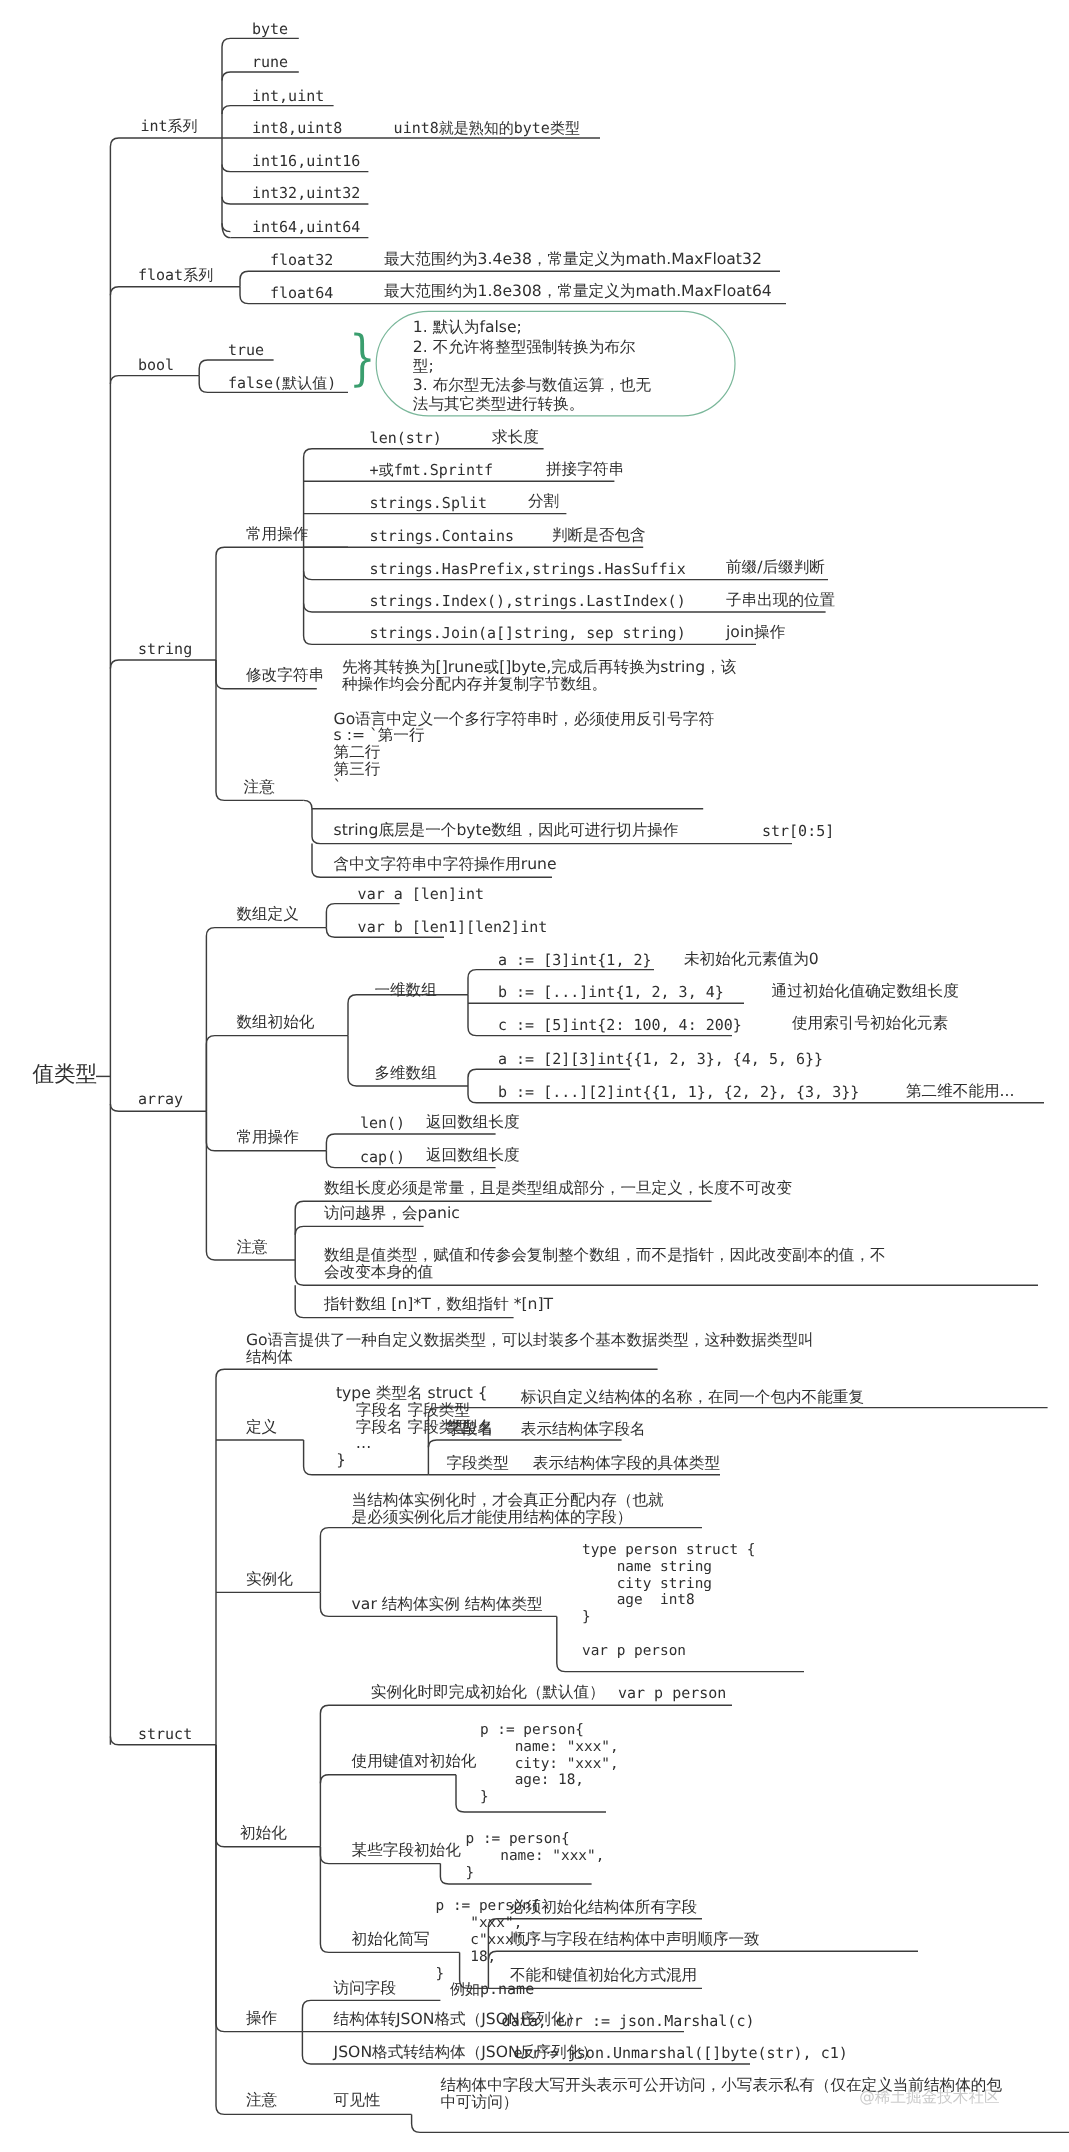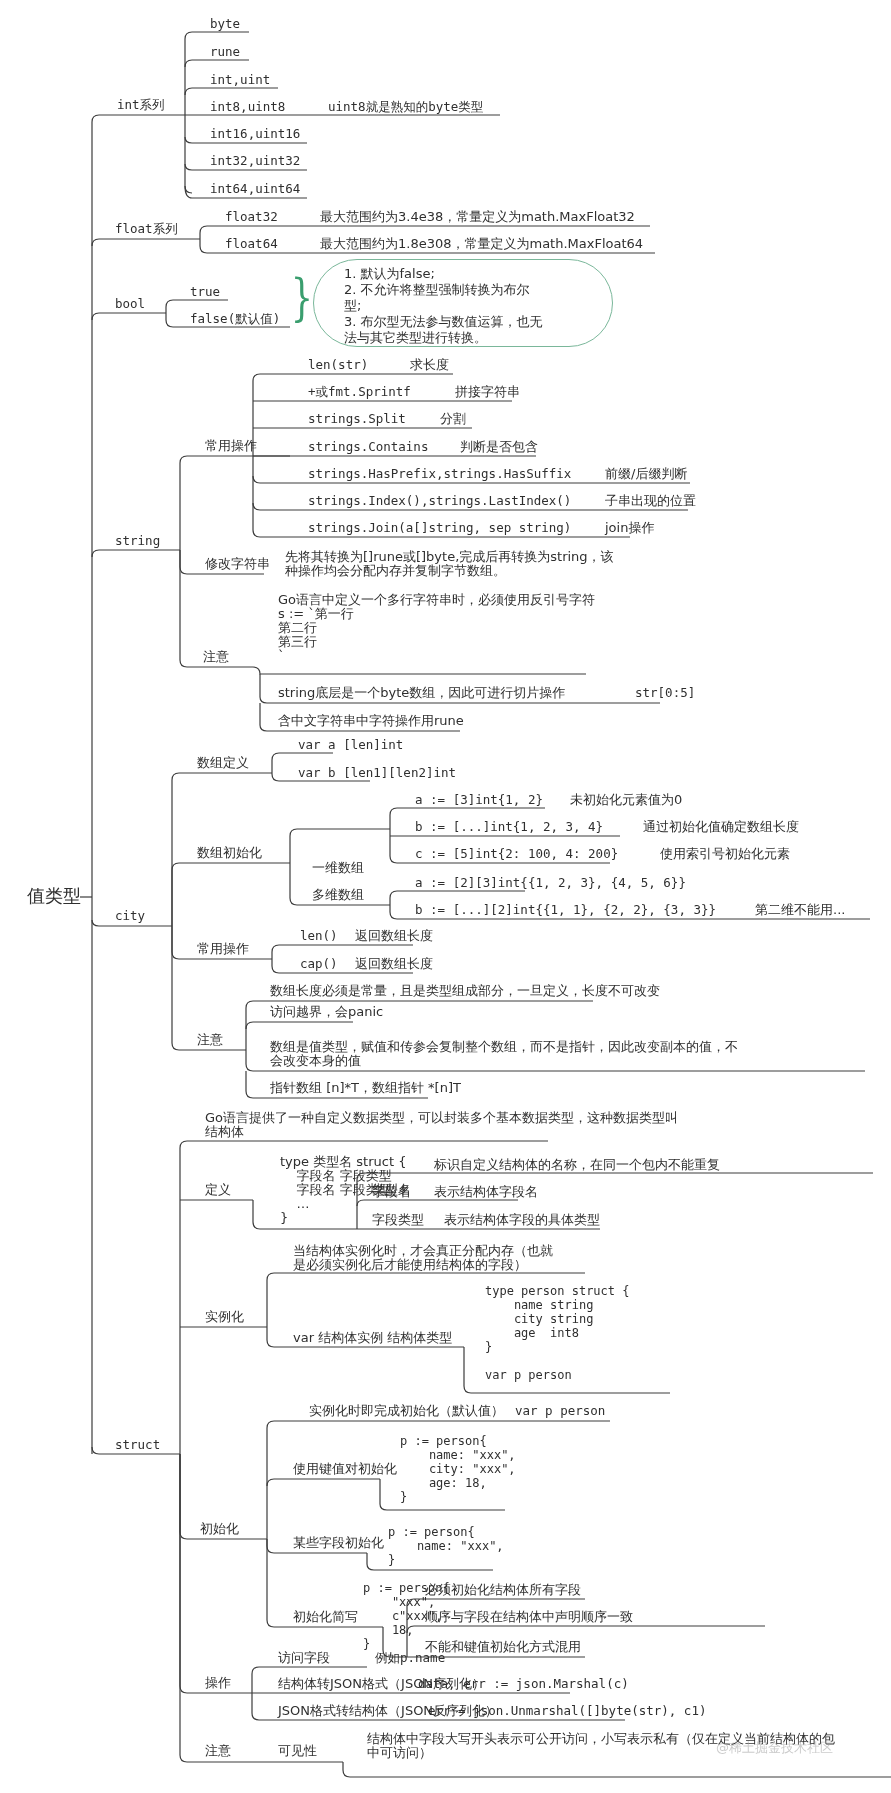--- a/index.html
+++ b/index.html
@@ -180,27 +180,27 @@
 <div class="t cn" style="left:203px;top:649px;">注意</div>
 <div class="t cn ml" style="left:278px;top:593px;">Go语言中定义一个多行字符串时，必须使用反引号字符
 s := `第一行
 第二行
 第三行
 `</div>
 <div class="t cn" style="left:278px;top:685px;">string底层是一个byte数组，因此可进行切片操作</div>
 <div class="t" style="left:635px;top:685px;">str[0:5]</div>
 <div class="t cn" style="left:278px;top:713px;">含中文字符串中字符操作用rune</div>
 
-<div class="t" style="left:115px;top:908px;">city</div>
+<div class="t" style="left:115px;top:908px;">array</div>
 <div class="t cn" style="left:197px;top:755px;">数组定义</div>
 <div class="t" style="left:298px;top:737px;">var a [len]int</div>
 <div class="t" style="left:298px;top:765px;">var b [len1][len2]int</div>
 
 <div class="t cn" style="left:197px;top:845px;text-align:center;">数组初始化</div>
-<div class="t cn" style="left:312px;top:860px;">一维数组</div>
+<div class="t cn" style="left:312px;top:818px;">一维数组</div>
 <div class="t" style="left:415px;top:792px;">a := [3]int{1, 2}</div>
 <div class="t cn" style="left:570px;top:792px;">未初始化元素值为0</div>
 <div class="t" style="left:415px;top:819px;">b := [...]int{1, 2, 3, 4}</div>
 <div class="t cn" style="left:643px;top:819px;">通过初始化值确定数组长度</div>
 <div class="t" style="left:415px;top:846px;">c := [5]int{2: 100, 4: 200}</div>
 <div class="t cn" style="left:660px;top:846px;">使用索引号初始化元素</div>
 <div class="t cn" style="left:312px;top:887px;">多维数组</div>
 <div class="t" style="left:415px;top:875px;">a := [2][3]int{{1, 2, 3}, {4, 5, 6}}</div>
 <div class="t" style="left:415px;top:902px;">b := [...][2]int{{1, 1}, {2, 2}, {3, 3}}</div>
 <div class="t cn" style="left:755px;top:902px;">第二维不能用...</div>

